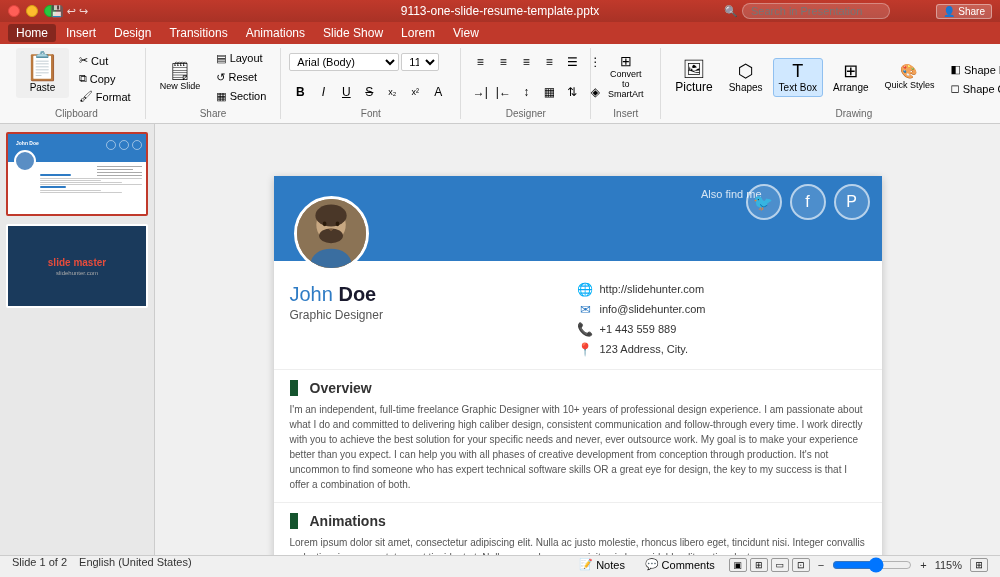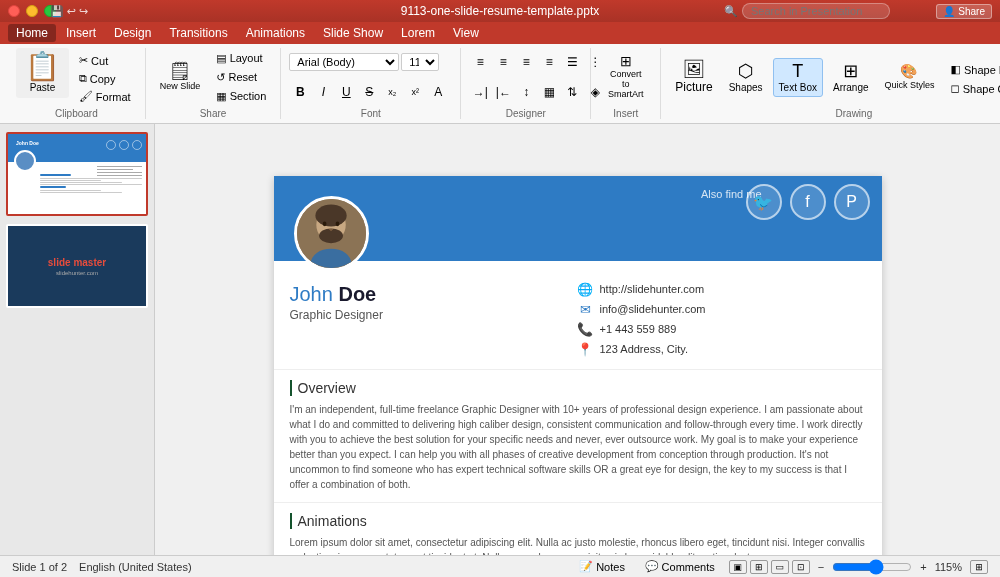--- a/index.html
+++ b/index.html
@@ -380,25 +380,25 @@
       justify-content: center;
     }
 
     
     .slide-section {
       padding: 10px 16px;
       border-bottom: 1px solid #eee;
     }
     .section-title {
       font-size: 14px;
-      font-weight: normal;
+      font-weight: bold;
       color: #333;
       margin-bottom: 6px;
-      padding-left: 6px;
-      border-left: 2px solid #14532d;
+      padding-left: 12px;
+      border-left: 8px solid #14532d;
     }
     .section-body {
       font-size: 10px;
       color: #555;
       line-height: 1.5;
     }
     .section-subtitle {
       font-size: 11px;
       color: #2e7bc4;
       font-weight: bold;
@@ -410,21 +410,21 @@
       color: #333;
       margin-bottom: 3px;
     }
 
     
     #status-bar {
       background: #f0f0f0;
       border-top: 1px solid #ccc;
       height: 22px;
       display: flex;
-      align-items: center;
+      align-items: flex-start;
       padding: 0 12px;
       font-size: 11px;
       color: #333;
       justify-content: space-between;
     }
     .status-left { display: flex; gap: 12px; align-items: center; }
     .status-right { display: flex; gap: 8px; align-items: center; }
     .view-btn {
       width: 18px; height: 14px;
       border: 1px solid #999;

